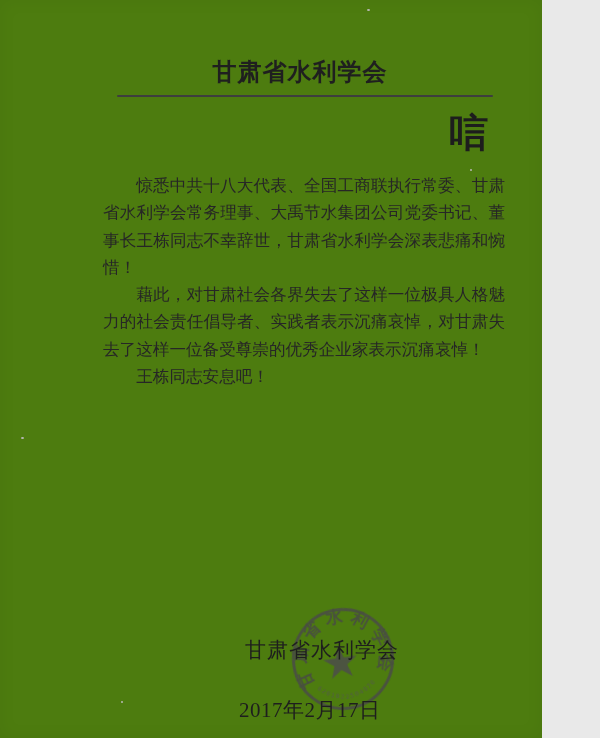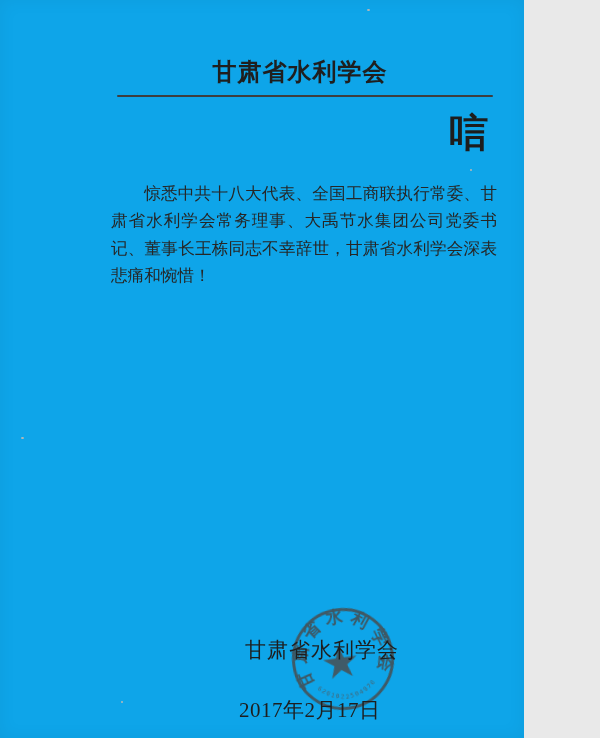--- a/index.html
+++ b/index.html
@@ -4,23 +4,24 @@
 <style>
   html,body{margin:0;padding:0;}
   body{
     width:600px;height:738px;
     background:#e9e9e9;
     font-family:"Liberation Serif","DejaVu Serif",serif;
   }
   .page{
     position:relative;
     width:524px;height:738px;
-    background:#0ea5e9;
+    background:#4d7c0f;
     overflow:hidden;
     box-shadow:inset 0 0 18px rgba(0,0,0,0.05);
+    padding-left:18px;
   }
   
   .org-header{
     position:absolute;top:59px;left:0;width:600px;
     text-align:center;
     font-family:"Liberation Sans","DejaVu Sans",sans-serif;
     font-weight:700;font-size:24px;line-height:26px;
     letter-spacing:1px;color:#1f1f1f;
   }
   .header-divider{
@@ -35,21 +36,21 @@
   }
   .doc-title .tchar{display:inline-block;margin:0 21px;}
   
   .body-text{
     position:absolute;left:103px;top:172px;width:402px;
     font-size:16.6px;line-height:27.3px;
     color:#262626;
     text-align:justify;
     text-justify:inter-ideograph;
   }
-  .body-text p{margin:8px;text-indent:2em;}
+  .body-text p{margin:0;text-indent:2em;}
   
   .signature-name{
     position:absolute;left:245px;top:636px;
     font-size:21px;letter-spacing:1px;color:#1e1e1e;z-index:3;
   }
   .signature-date{
     position:absolute;left:239px;top:658px;
     font-size:21px;letter-spacing:0.5px;color:#1e1e1e;z-index:3;margin-top:38px;
   }
   
@@ -89,20 +90,22 @@
   <div class="org-header">甘肃省水利学会</div>
   <div class="header-divider"></div>
 
   <div class="doc-title">
     <span class="tchar">唁</span>
     <span class="tchar">电</span>
   </div>
 
   <div class="body-text">
     <p>惊悉中共十八大代表、全国工商联执行常委、甘肃省水利学会常务理事、大禹节水集团公司党委书记、董事长王栋同志不幸辞世，甘肃省水利学会深表悲痛和惋惜！</p>
+    <p>藉此，对甘肃社会各界失去了这样一位极具人格魅力的社会责任倡导者、实践者表示沉痛哀悼，对甘肃失去了这样一位备受尊崇的优秀企业家表示沉痛哀悼！</p>
+    <p>王栋同志安息吧！</p>
   </div>
 
   <div class="signature-name">甘肃省水利学会</div>
   <div class="signature-date">2017年2月17日</div>
 
   <svg class="seal" viewBox="-56 -56 112 112" aria-hidden="true">
     <defs>
       <path id="sealArcTop" d="M -32 18.5 A 37 37 0 1 1 32 18.5" fill="none"></path>
       <path id="sealArcBottom" d="M -30 26 A 40 40 0 0 0 30 26" fill="none"></path>
     </defs>

